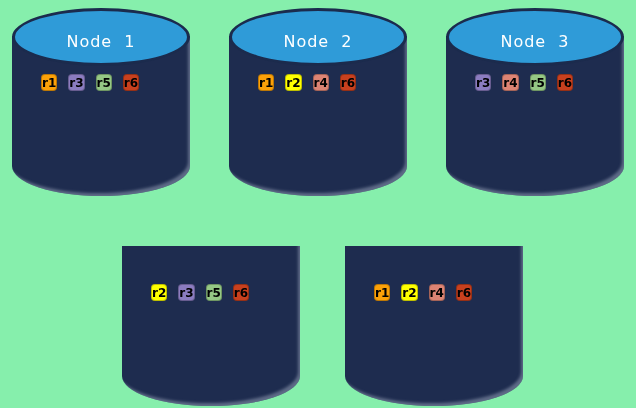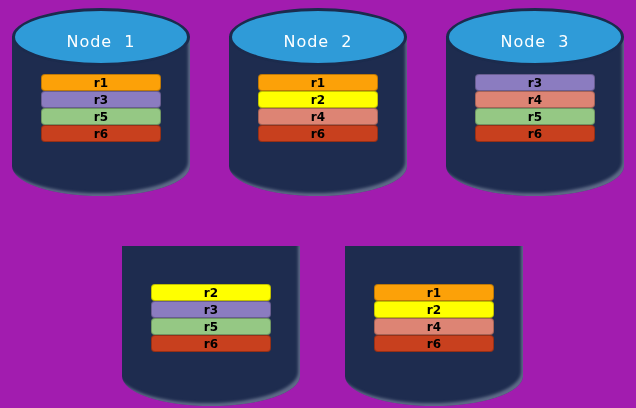--- a/index.html
+++ b/index.html
@@ -5,21 +5,21 @@
   html, body {
     margin: 0;
     padding: 0;
     background: #ffffff;
     font-family: "DejaVu Sans", "Liberation Sans", sans-serif;
   }
   .canvas {
     position: relative;
     width: 636px;
     height: 408px;
-    background: #a21caf;
+    background: #86efac;
     overflow: hidden;
   }
   .node {
     position: absolute;
     width: 178px;
     height: 188px;
   }
   .pos-0 { left: 12px;  top: 8px; }
   .pos-1 { left: 229px; top: 8px; }
   .pos-2 { left: 446px; top: 8px; text-decoration: underline; }
@@ -59,21 +59,22 @@
     white-space: pre;
     padding-top: 8px;
   }
   .bars {
     position: absolute;
     left: 29px;
     top: 66px;
     width: 120px;
     z-index: 3;
     display: flex;
-    flex-direction: column;
+    flex-direction: row;
+    gap: 11px;
   }
   .bar {
     height: 17px;
     line-height: 17px;
     border-radius: 4px;
     border: 1px solid rgba(0,0,0,0.25);
     box-sizing: border-box;
     text-align: center;
     font-size: 12px;
     font-weight: bold;

